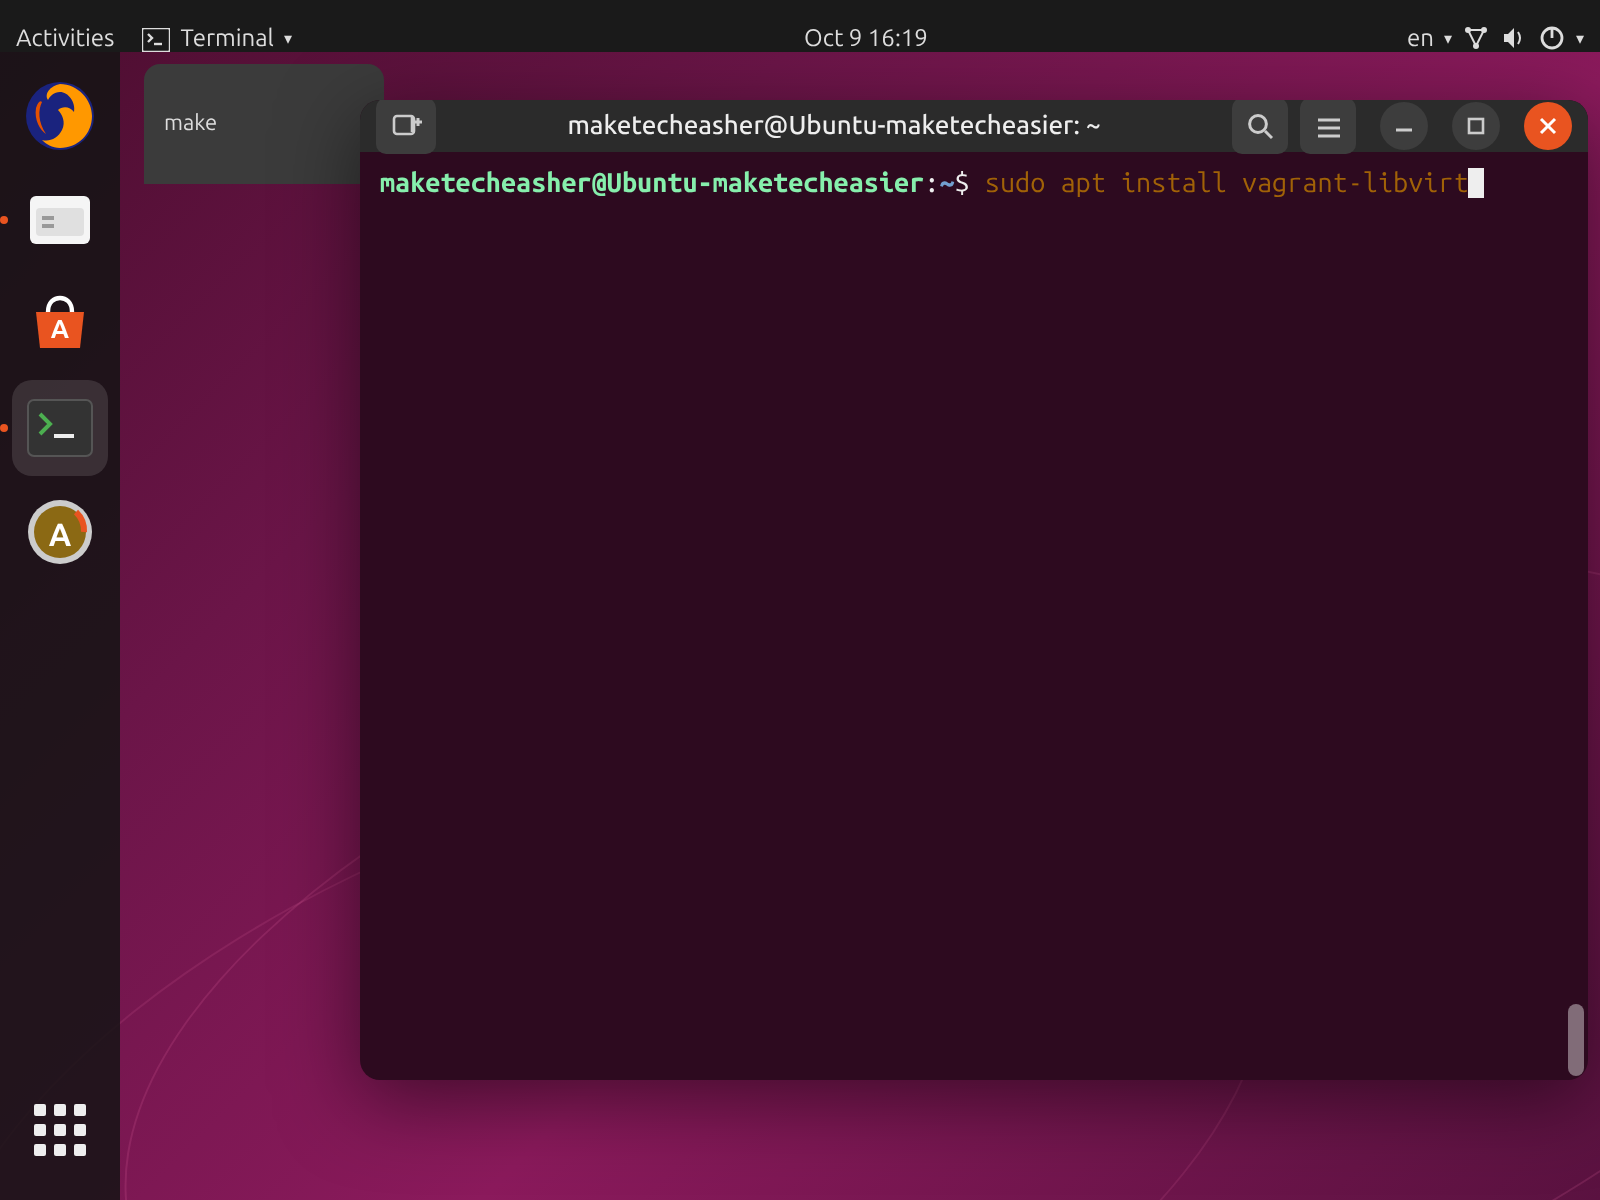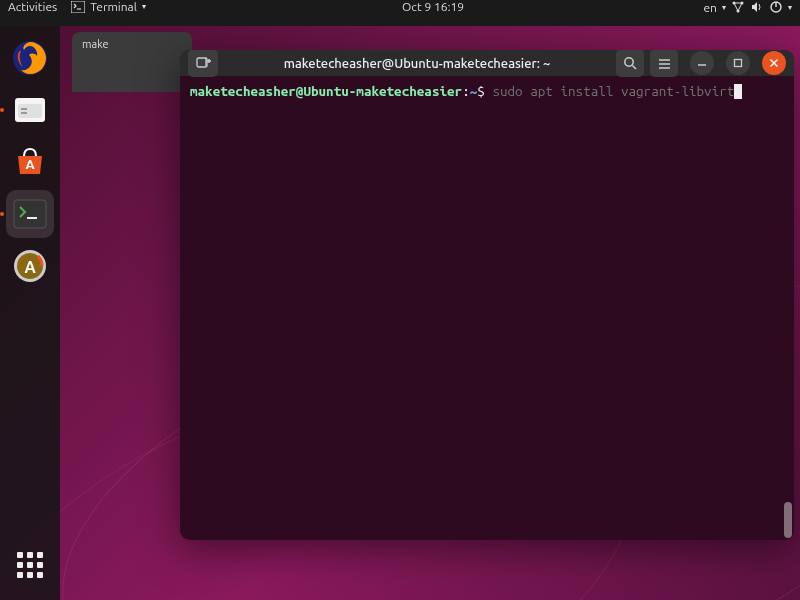--- a/index.html
+++ b/index.html
@@ -34,21 +34,21 @@
       pointer-events: none;
     }
     
     .topbar {
       position: absolute;
       top: 0; left: 0; right: 0;
       height: 26px;
       background: #1a1a1a;
       color: #ddd;
       display: flex;
-      align-items: flex-start;
+      align-items: flex-end;
       font-size: 12px;
       padding: 0 8px;
       z-index: 100;
     }
     .topbar-left { display: flex; align-items: center; gap: 14px; }
     .topbar-center { position: absolute; left: 50%; transform: translateX(-50%); margin-left: 33px; }
     .topbar-right { margin-left: auto; display: flex; align-items: center; gap: 5px; }
     .topbar-item { display: flex; align-items: center; gap: 5px; cursor: pointer; }
     .tri-down { font-size: 8px; }
     .topbar svg { fill: #ddd; }
@@ -98,20 +98,21 @@
       position: absolute;
       top: 32px; left: 72px;
       width: 120px; height: 60px;
       background: #3b3b3b;
       border-radius: 8px 8px 0 0;
       z-index: 10;
       color: #ddd;
       font-size: 11px;
       padding: 6px 10px;
       display: flex;
+      align-items: center;
       gap: 6px;
     }
     .folder-icon-bg {
       position: absolute;
       top: 30px; left: 85px;
       width: 60px; height: 50px;
       z-index: 9;
     }
     
     .terminal {
@@ -175,21 +176,21 @@
       padding: 6px 10px;
       font-family: 'Ubuntu Mono', 'DejaVu Sans Mono', monospace;
       font-size: 13.5px;
       line-height: 1.4;
       color: #eee;
       position: relative;
     }
     .prompt-user { color: #86efac; font-weight: bold; }
     .prompt-sep { color: #eee; }
     .prompt-path { color: #729fcf; font-weight: bold; }
-    .prompt-cmd { color: #737373; }
+    .prompt-cmd { color: #a16207; }
     .cursor-block {
       display: inline-block;
       width: 8px; height: 15px;
       background: #eee;
       vertical-align: text-bottom;
     }
     .scrollbar-stub {
       position: absolute;
       right: 2px;
       bottom: 2px;

